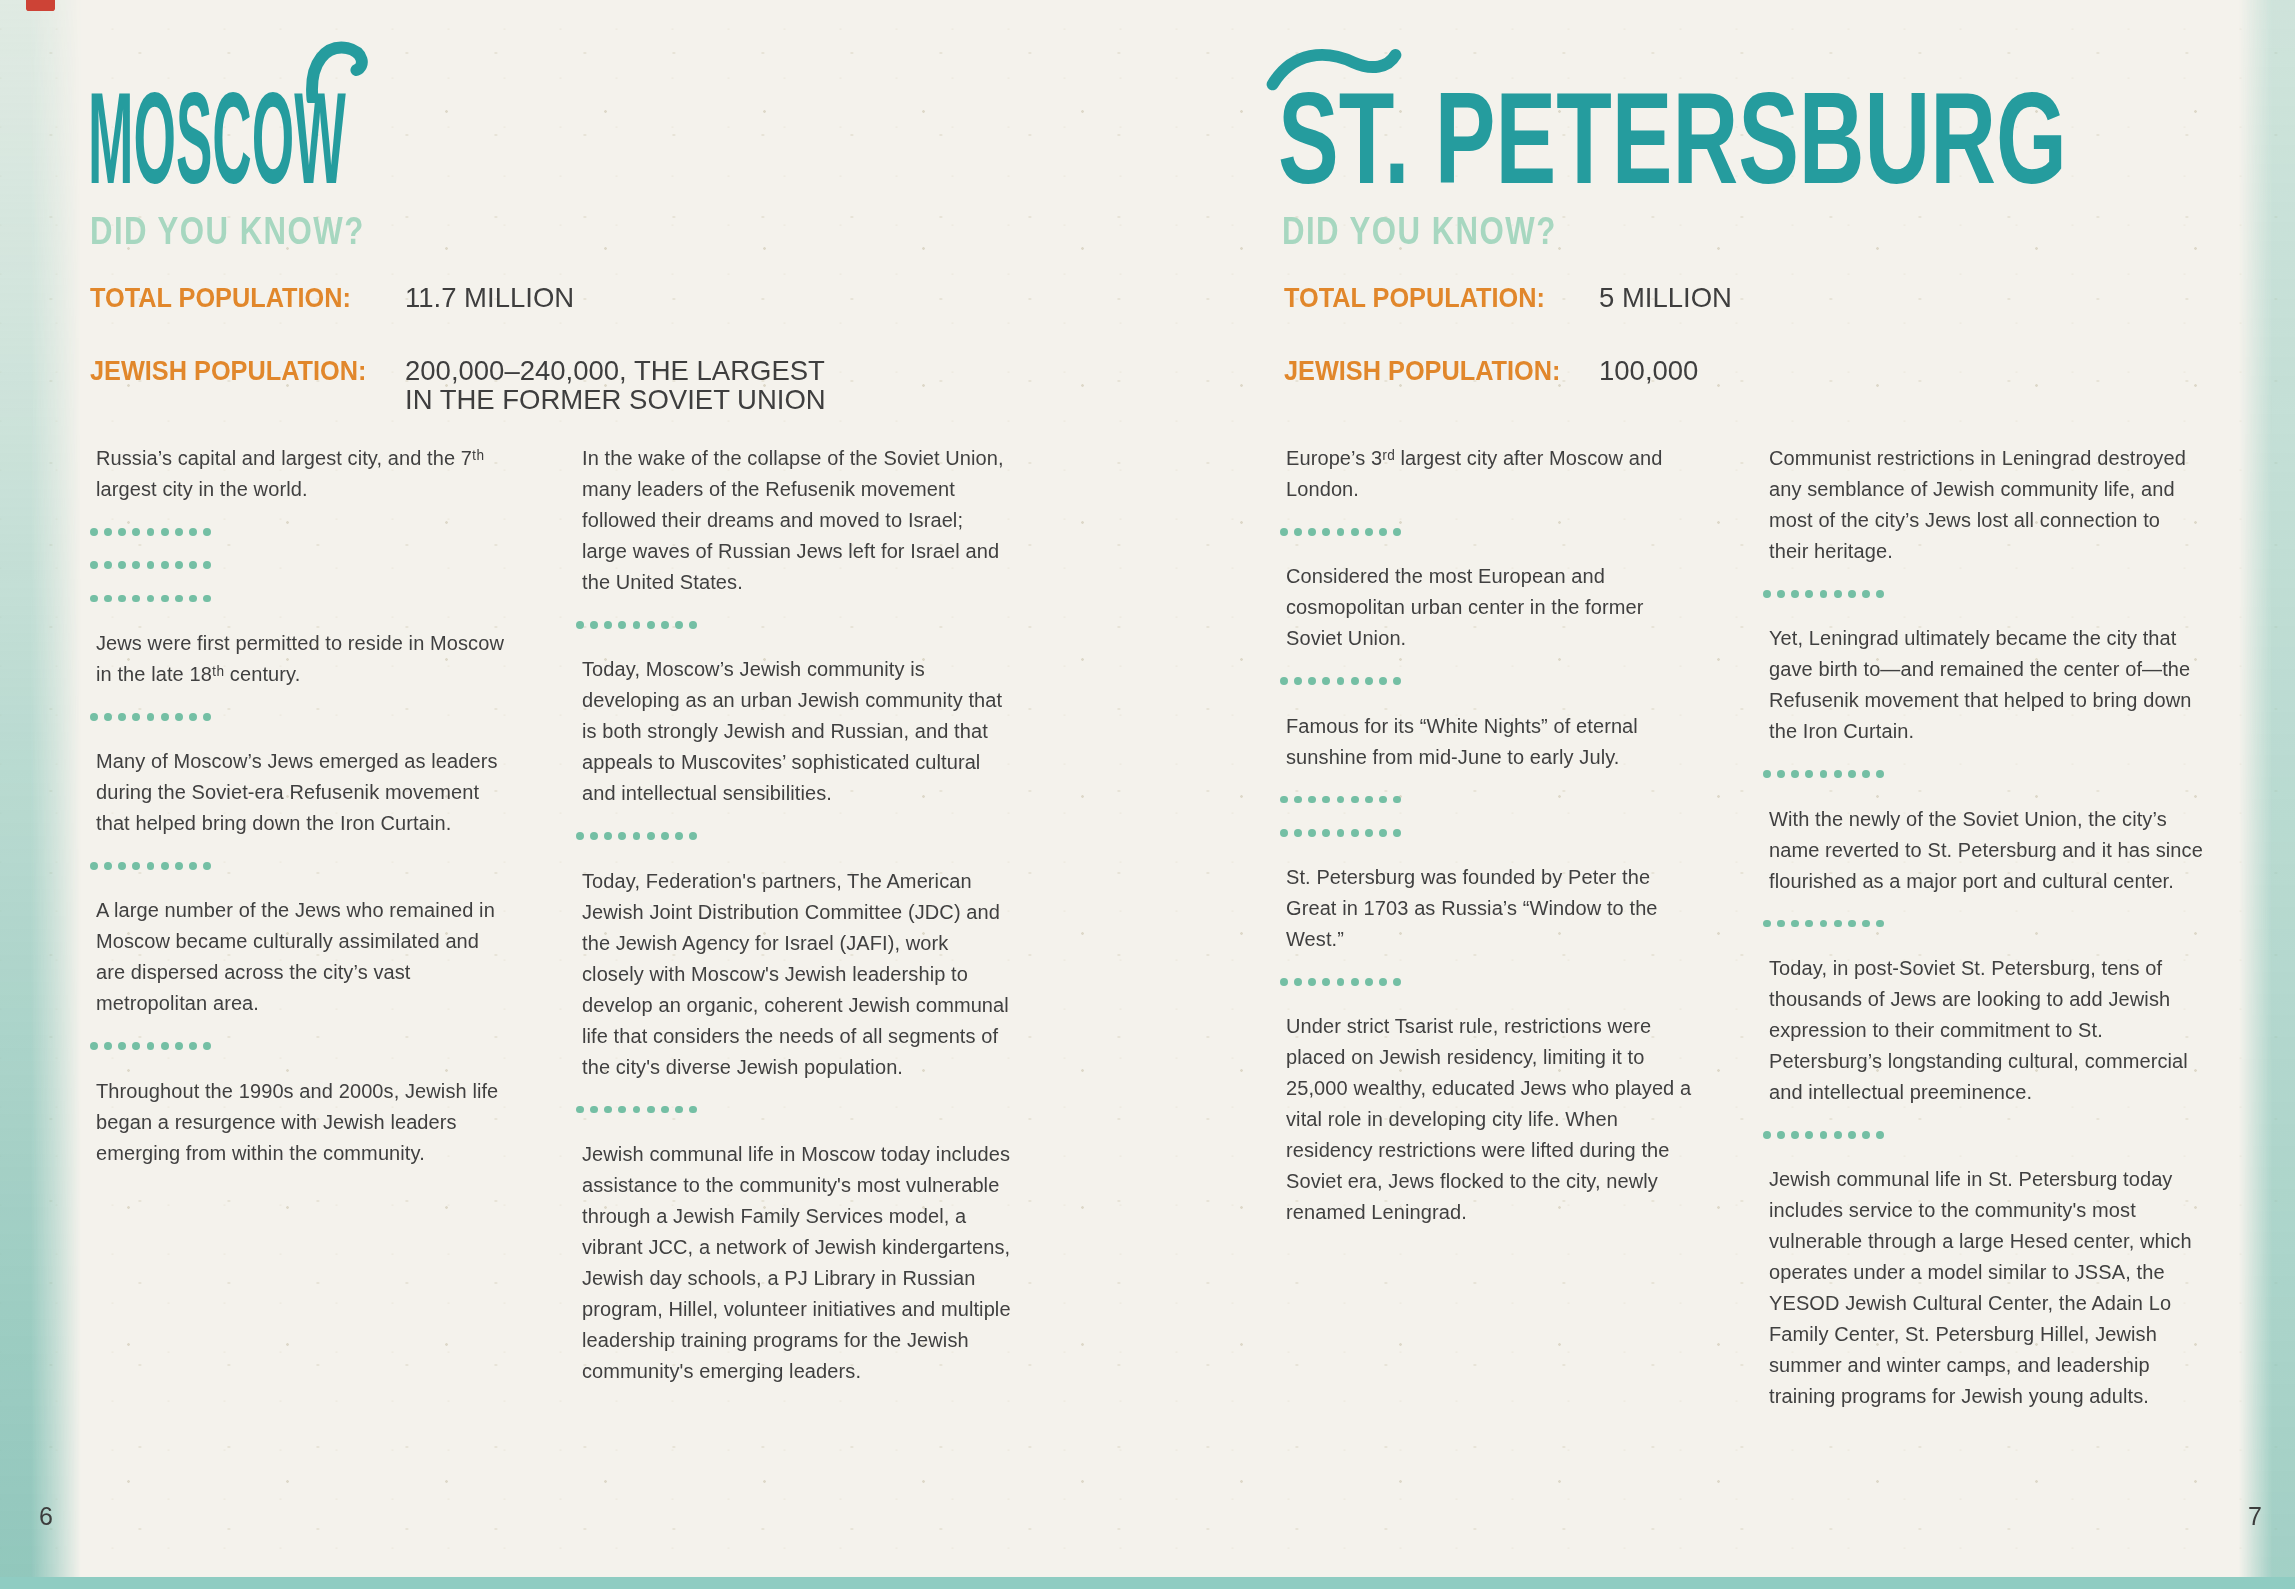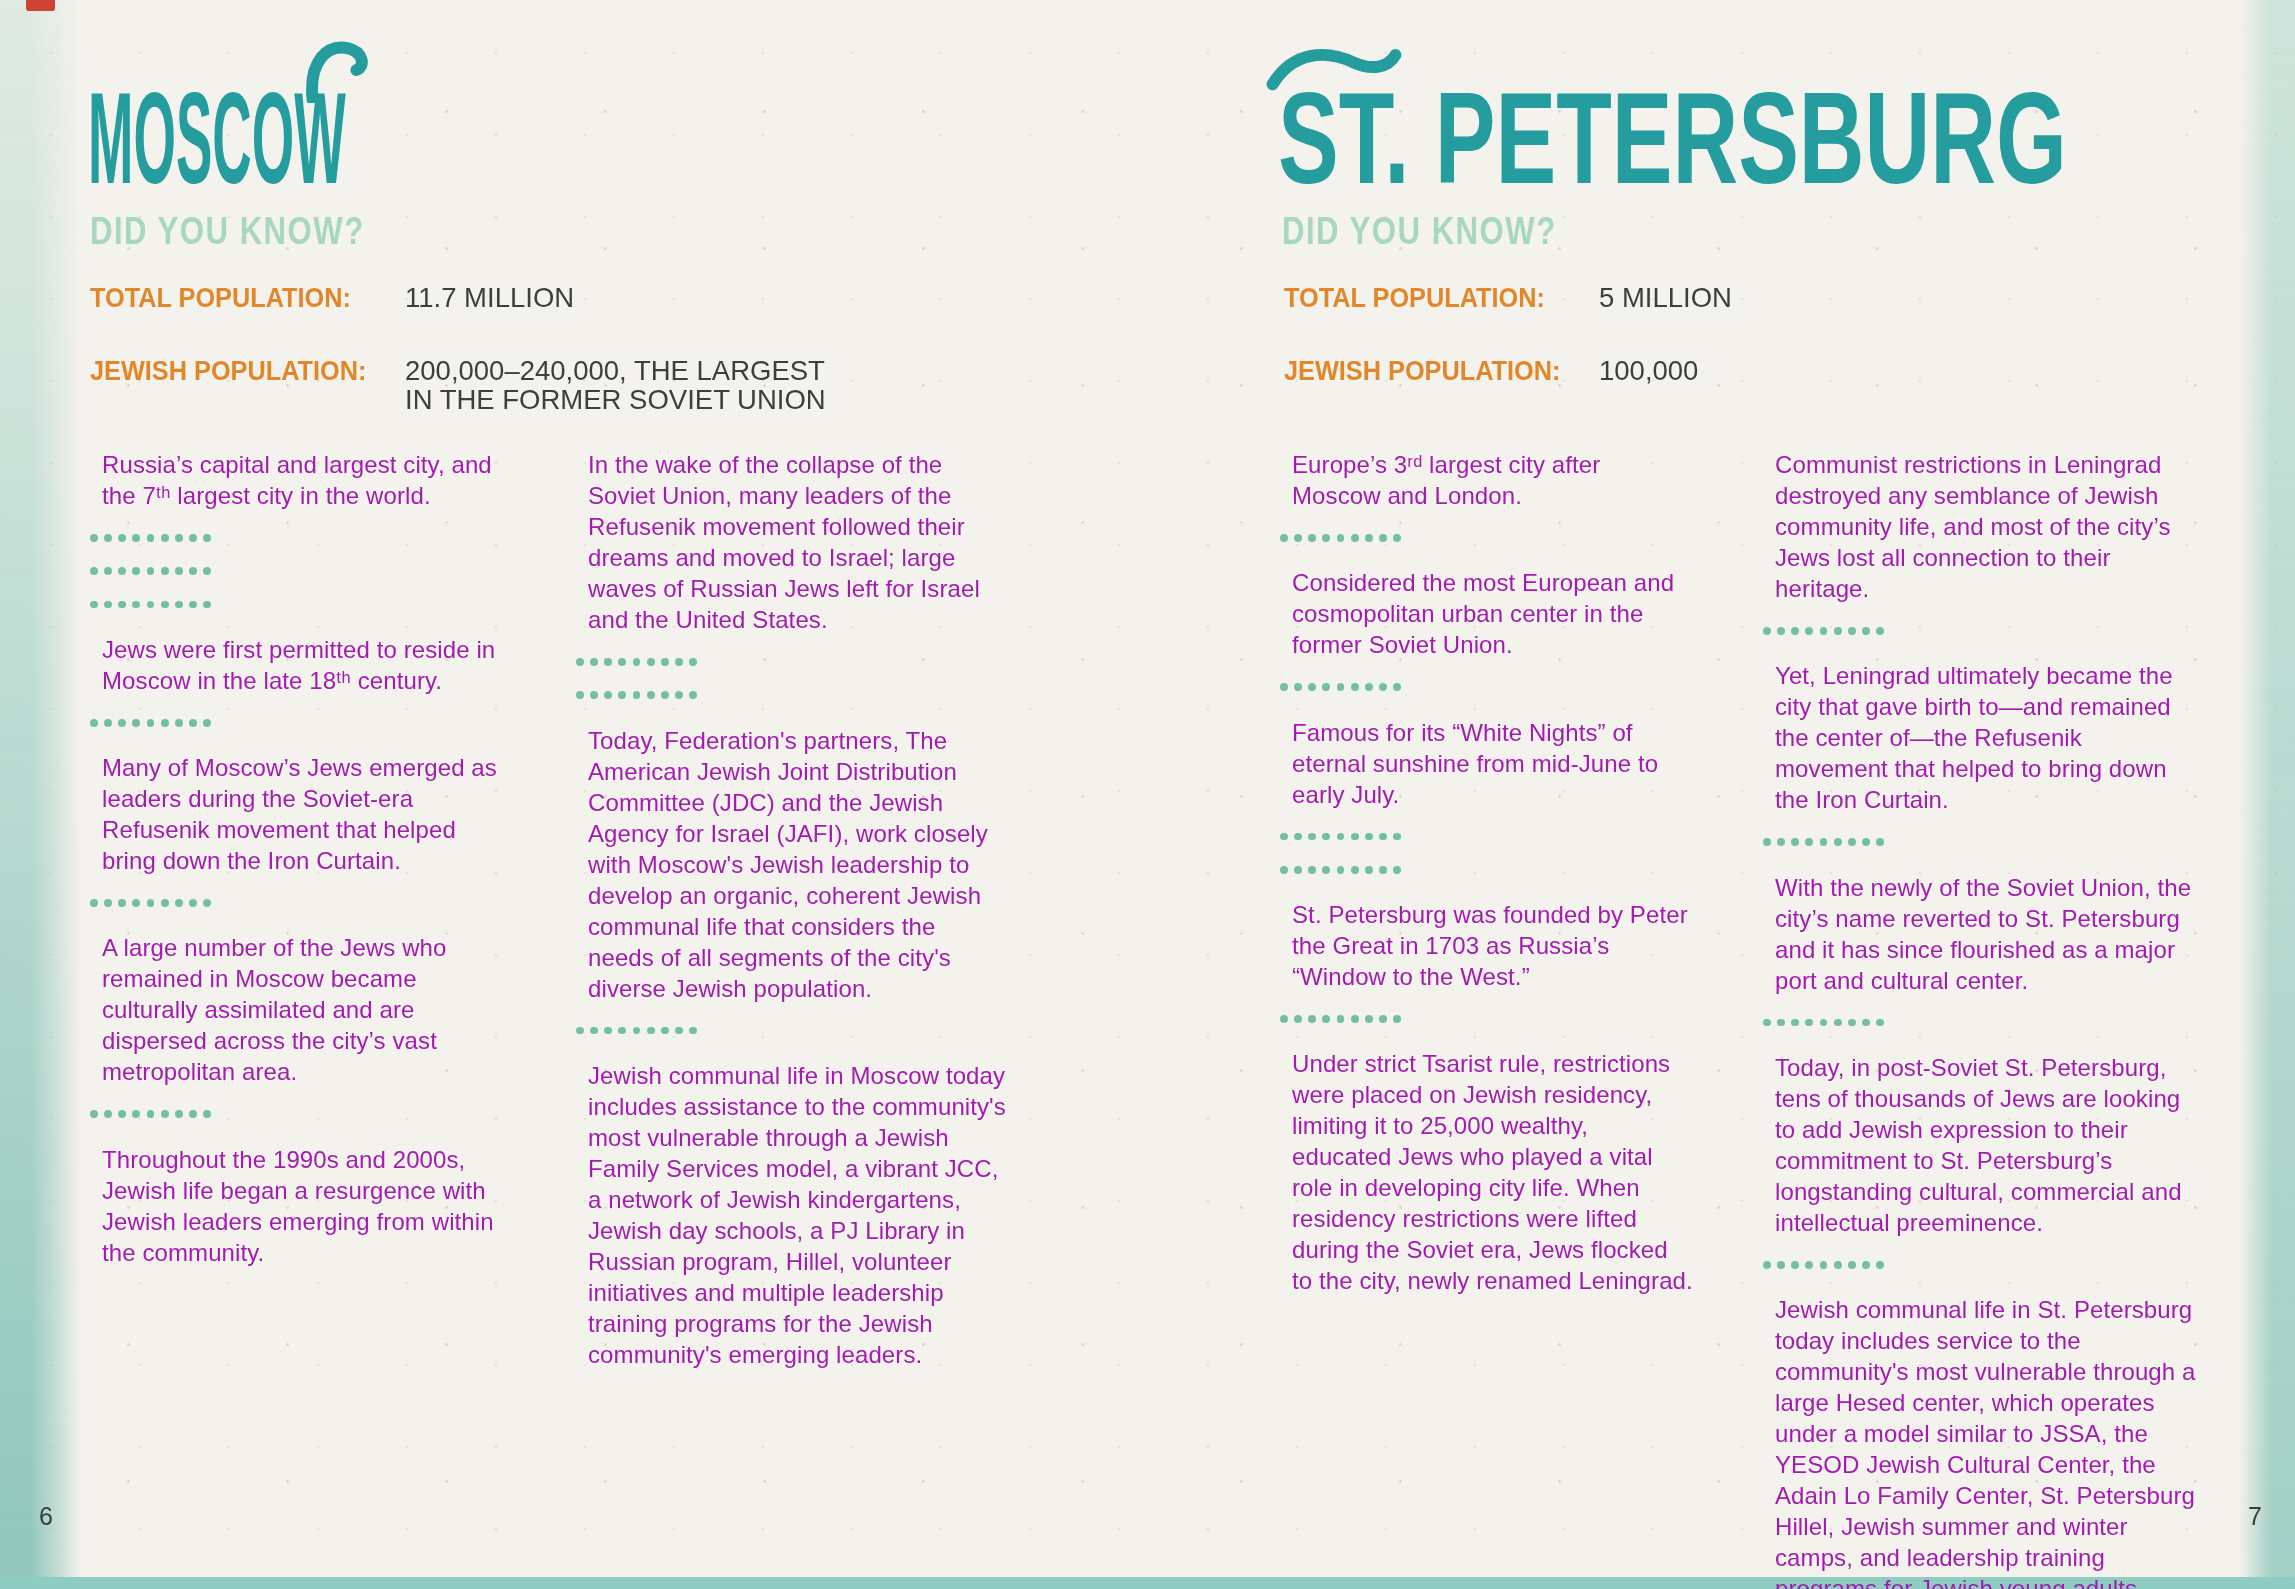--- a/index.html
+++ b/index.html
@@ -68,21 +68,21 @@
   }
   .stat-value{color:#3e3e3e;white-space:pre-line;}
   .cols{position:absolute;top:435px;display:flex;z-index:2;}
   .cols-moscow{left:88px;}
   .cols-moscow .col1{width:424px;margin-right:62px;}
   .cols-moscow .col2{width:446px;}
   .cols-stp{left:1278px;}
   .cols-stp .col1{width:430px;margin-right:53px;}
   .cols-stp .col2{width:452px;}
   .para{
-    margin:14px;font-size:24px;line-height:31px;color:#a21caf;
+    margin:8px;font-size:20px;line-height:31px;color:#404040;
     letter-spacing:0.1px;
   }
   .dots{margin:23px 0 25px 1.8px;height:8.3px;display:flex;gap:6.4px;}
   .dot{width:7.8px;height:7.8px;border-radius:50%;background:#74bfa4;display:inline-block;}
   .pagenum{
     position:absolute;top:1502px;font-size:25px;color:#3c3c3c;z-index:3;margin:0;
   }
   .pagenum-left{left:39px;}
   .pagenum-right{left:2248px;}
 </style>
@@ -189,20 +189,21 @@
           <span class="dot"></span>
           <span class="dot"></span>
           <span class="dot"></span>
           <span class="dot"></span>
           <span class="dot"></span>
           <span class="dot"></span>
           <span class="dot"></span>
           <span class="dot"></span>
           <span class="dot"></span>
         </div>
+        <p class="para">Today, Moscow’s Jewish community is developing as an urban Jewish community that is both strongly Jewish and Russian, and that appeals to Muscovites’ sophisticated cultural and intellectual sensibilities.</p>
         <div class="dots">
           <span class="dot"></span>
           <span class="dot"></span>
           <span class="dot"></span>
           <span class="dot"></span>
           <span class="dot"></span>
           <span class="dot"></span>
           <span class="dot"></span>
           <span class="dot"></span>
           <span class="dot"></span>

